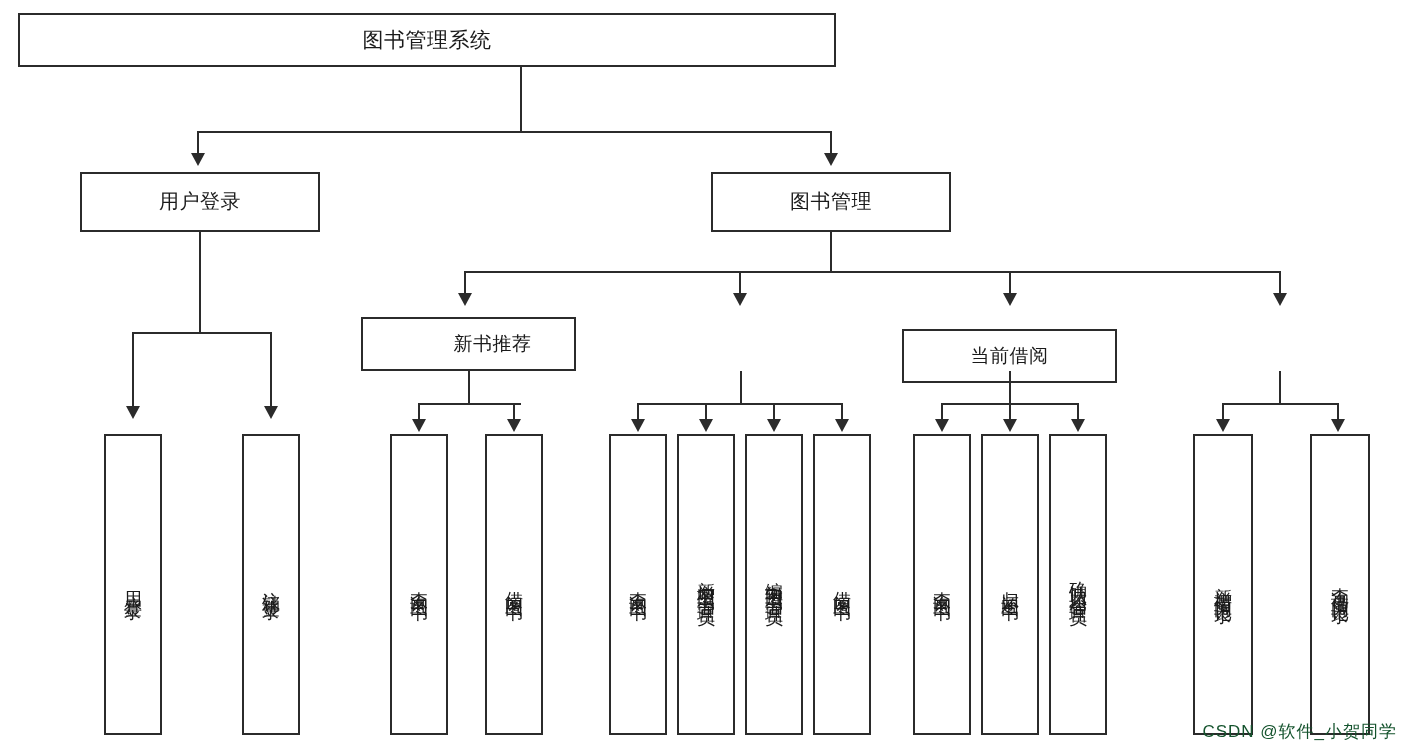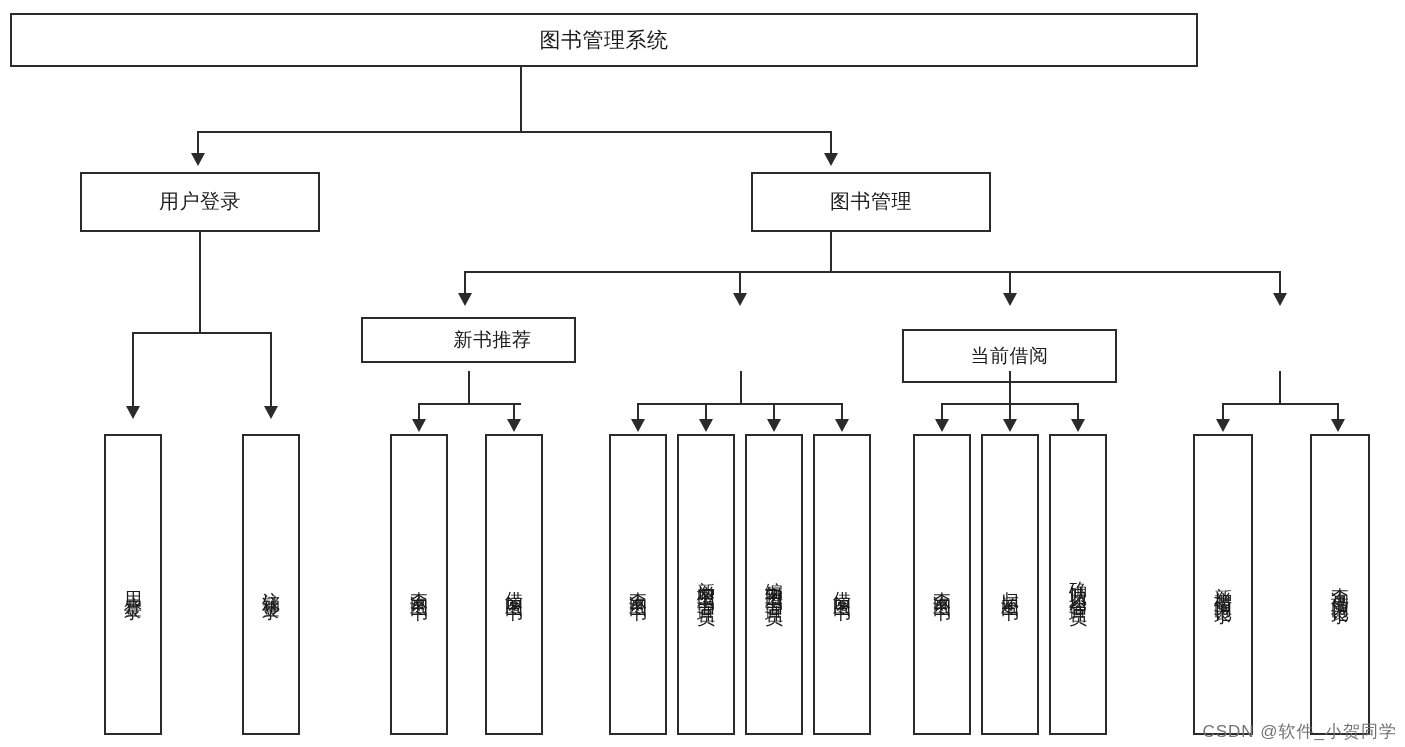--- a/index.html
+++ b/index.html
@@ -55,49 +55,49 @@
     border-left:7px solid transparent;
     border-right:7px solid transparent;
     border-top:13px solid #2b2b2b;
   }
 
   
   #watermark{
     position:absolute;
     right:8px;bottom:4px;
     font-size:17px;
-    color:#737373;
+    color:#14532d;
     letter-spacing:1px;
     user-select:none;
     white-space:nowrap;
   }
 </style>
 </head>
 <body>
 
 <div id="diagram-root">
 
-  <div class="node level0" style="left:10px;top:13px;width:1188px;height:54px;align-items:center;">
+  <div class="node level0" style="left:18px;top:13px;width:818px;height:54px;align-items:center;">
     <span>图书管理系统</span>
   </div>
 
   <div class="conn v" style="left:520px;top:67px;width:2px;height:65px;"></div>
 
   <div class="conn h" style="left:197px;top:131px;width:635px;height:2px;"></div>
 
   <div class="conn v" style="left:197px;top:131px;width:2px;height:25px;"></div>
   <div class="arrow" style="left:191px;top:153px;"></div>
   <div class="conn v" style="left:830px;top:131px;width:2px;height:25px;"></div>
   <div class="arrow" style="left:824px;top:153px;"></div>
 
   <div class="node level1" style="left:80px;top:172px;width:240px;height:60px;">
     <span>用户登录</span>
   </div>
 
-  <div class="node level1" style="left:711px;top:172px;width:240px;height:60px;margin-left:40px;">
+  <div class="node level1" style="left:711px;top:172px;width:240px;height:60px;">
     <span>图书管理</span>
   </div>
 
   <div class="conn v" style="left:199px;top:232px;width:2px;height:101px;"></div>
   <div class="conn h" style="left:132px;top:332px;width:138px;height:2px;"></div>
   <div class="conn v" style="left:132px;top:332px;width:2px;height:76px;"></div>
   <div class="arrow" style="left:126px;top:406px;"></div>
   <div class="conn v" style="left:270px;top:332px;width:2px;height:76px;"></div>
   <div class="arrow" style="left:264px;top:406px;"></div>
 
@@ -105,21 +105,21 @@
   <div class="conn h" style="left:464px;top:271px;width:817px;height:2px;"></div>
   <div class="conn v" style="left:464px;top:271px;width:2px;height:25px;"></div>
   <div class="arrow" style="left:458px;top:293px;"></div>
   <div class="conn v" style="left:739px;top:271px;width:2px;height:25px;"></div>
   <div class="arrow" style="left:733px;top:293px;"></div>
   <div class="conn v" style="left:1009px;top:271px;width:2px;height:25px;"></div>
   <div class="arrow" style="left:1003px;top:293px;"></div>
   <div class="conn v" style="left:1279px;top:271px;width:2px;height:25px;"></div>
   <div class="arrow" style="left:1273px;top:293px;"></div>
 
-  <div class="node level2" style="left:361px;top:317px;width:215px;height:46px;padding-left:48px;">
+  <div class="node level2" style="left:361px;top:317px;width:215px;height:54px;padding-left:48px;">
     <span>新书推荐</span>
   </div>
   <div class="node level2" style="left:902px;top:317px;width:215px;height:54px;margin-top:12px;">
     <span>当前借阅</span>
   </div>
 
   <div class="conn v" style="left:468px;top:371px;width:2px;height:33px;"></div>
   <div class="conn h" style="left:418px;top:403px;width:103px;height:2px;"></div>
   <div class="conn v" style="left:418px;top:403px;width:2px;height:18px;"></div>
   <div class="arrow" style="left:412px;top:419px;"></div>

